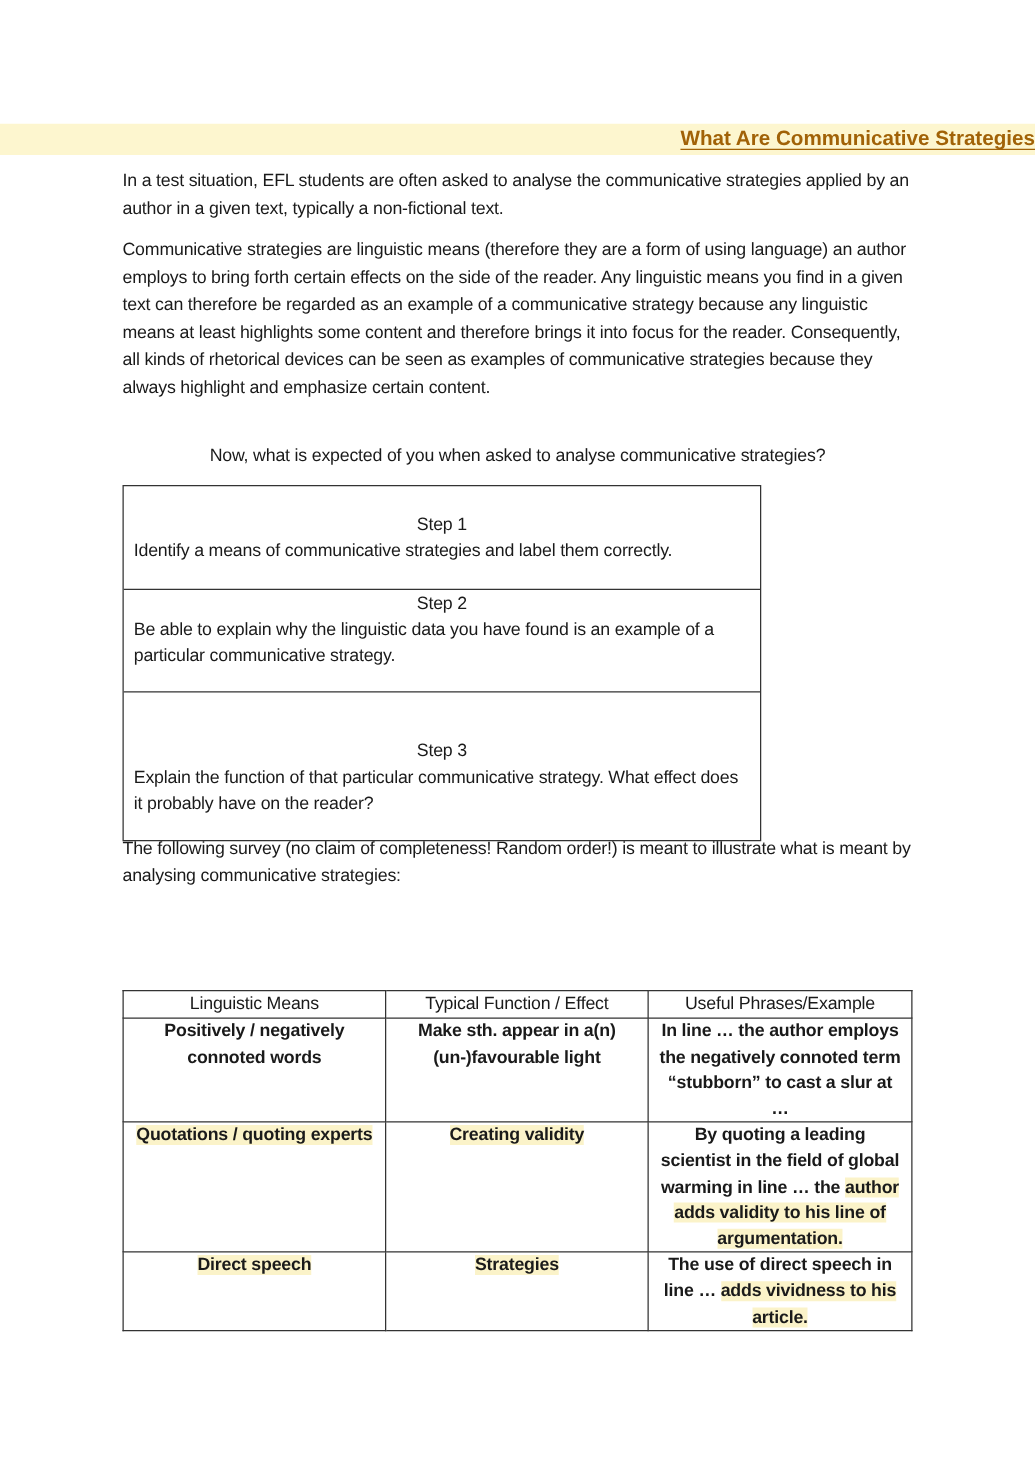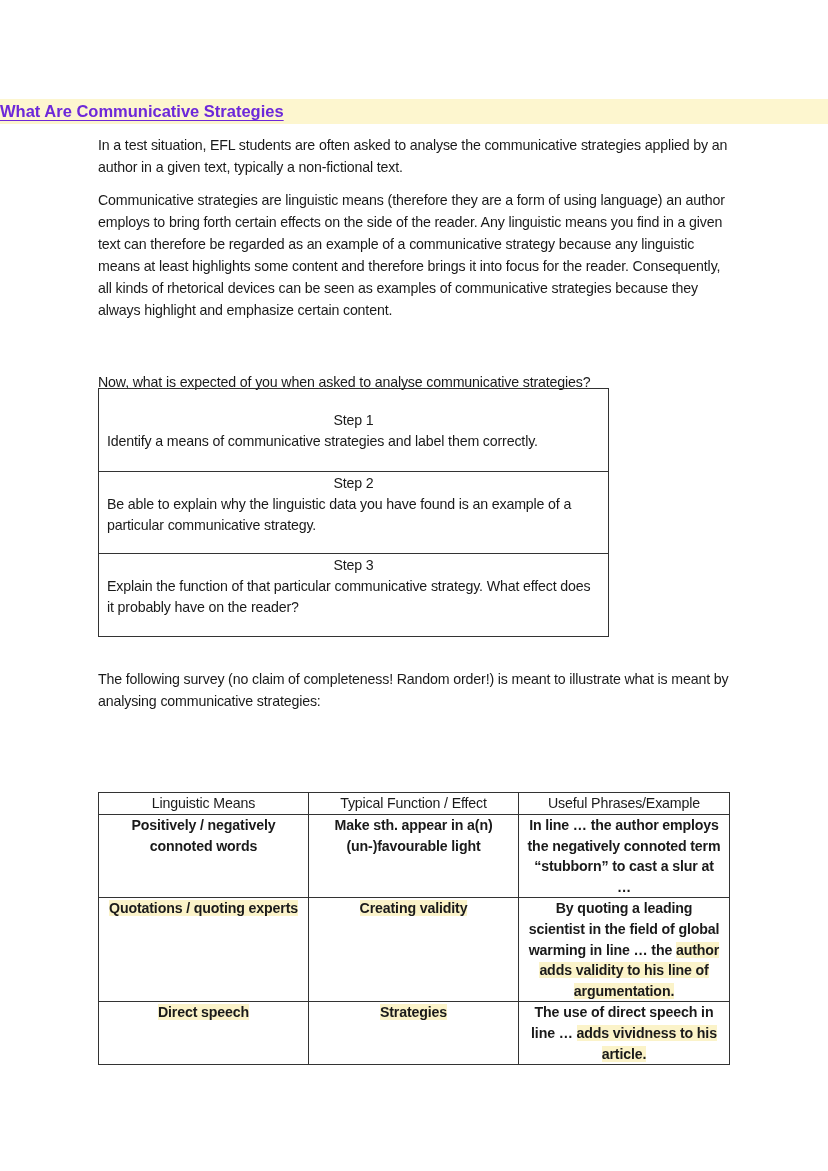--- a/index.html
+++ b/index.html
@@ -6,42 +6,42 @@
   body {
     width: 828px; height: 1171px; position: relative; overflow: hidden;
     font-family: "Liberation Sans", "DejaVu Sans", sans-serif;
     color: #1a1a1a;
   }
   .title-band {
     position: absolute; left: 0; top: 99px; width: 828px; height: 25px;
     background: #fdf6cf;
   }
   .title {
-    position: absolute; left: 0; top: 100px; width: 828px; text-align: left;
+    position: absolute; left: 0; top: 100px; width: 828px; text-align: right;
     font-weight: bold; font-size: 16.5px; line-height: 22px;
-    text-decoration: underline; text-underline-offset: 3px; color: #6d28d9;
+    text-decoration: underline; text-underline-offset: 3px; color: #a16207;
   }
   .para {
     position: absolute; left: 98px; width: 632px;
     font-size: 14.2px; line-height: 22px; margin: 0;
     letter-spacing: -0.15px;
   }
   .steps {
     position: absolute; left: 98px; top: 388px; width: 511px;
     border: 1px solid #333; box-sizing: border-box;
   }
   .step {
     box-sizing: border-box; border-bottom: 1px solid #333;
     padding: 0 8px; font-size: 14.2px; line-height: 21px; letter-spacing: -0.15px;
   }
   .step:last-child { border-bottom: none; }
   .step .step-label { text-align: center; }
   .s1 { height: 83px; padding-top: 21px; }
   .s2 { height: 82px; padding-top: 1px; }
-  .s3 { height: 82px; padding-top: 1px; }
+  .s3 { height: 82px; padding-top: 1px; margin-top: 36px; }
 
   table.survey {
     position: absolute; left: 98px; top: 757px; width: 632px;
     border-collapse: collapse; table-layout: fixed;
     font-size: 14.2px; line-height: 20.6px; letter-spacing: -0.15px; margin-top: 35px;
   }
   table.survey th, table.survey td {
     border: 1px solid #333; vertical-align: top; padding: 0 7px; text-align: center; font-weight: bold;
   }
   table.survey th { font-weight: normal; text-align: center; height: 21px; }
@@ -49,21 +49,21 @@
   .hl { background: #fbf3c9; }
 </style>
 </head>
 <body>
 
 <div class="title-band"></div>
 <div class="title">What Are Communicative Strategies</div>
 
 <p class="para" style="top:134px;">In a test situation, EFL students are often asked to analyse the communicative strategies applied by an author in a given text, typically a non-fictional text.</p>
 <p class="para" style="top:189px;">Communicative strategies are linguistic means (therefore they are a form of using language) an author employs to bring forth certain effects on the side of the reader. Any linguistic means you find in a given text can therefore be regarded as an example of a communicative strategy because any linguistic means at least highlights some content and therefore brings it into focus for the reader. Consequently, all kinds of rhetorical devices can be seen as examples of communicative strategies because they always highlight and emphasize certain content.</p>
-<p class="para" style="top:371px;">Now, what is expected of you when asked to analyse communicative strategies?</p>
+<p class="para" style="top:354px;text-align:center;">Now, what is expected of you when asked to analyse communicative strategies?</p>
 
 <div class="steps">
   <div class="step s1">
     <div class="step-label">Step 1</div>
     <div>Identify a means of communicative strategies and label them correctly.</div>
   </div>
   <div class="step s2">
     <div class="step-label">Step 2</div>
     <div>Be able to explain why the linguistic data you have found is an example of a particular communicative strategy.</div>
   </div>

